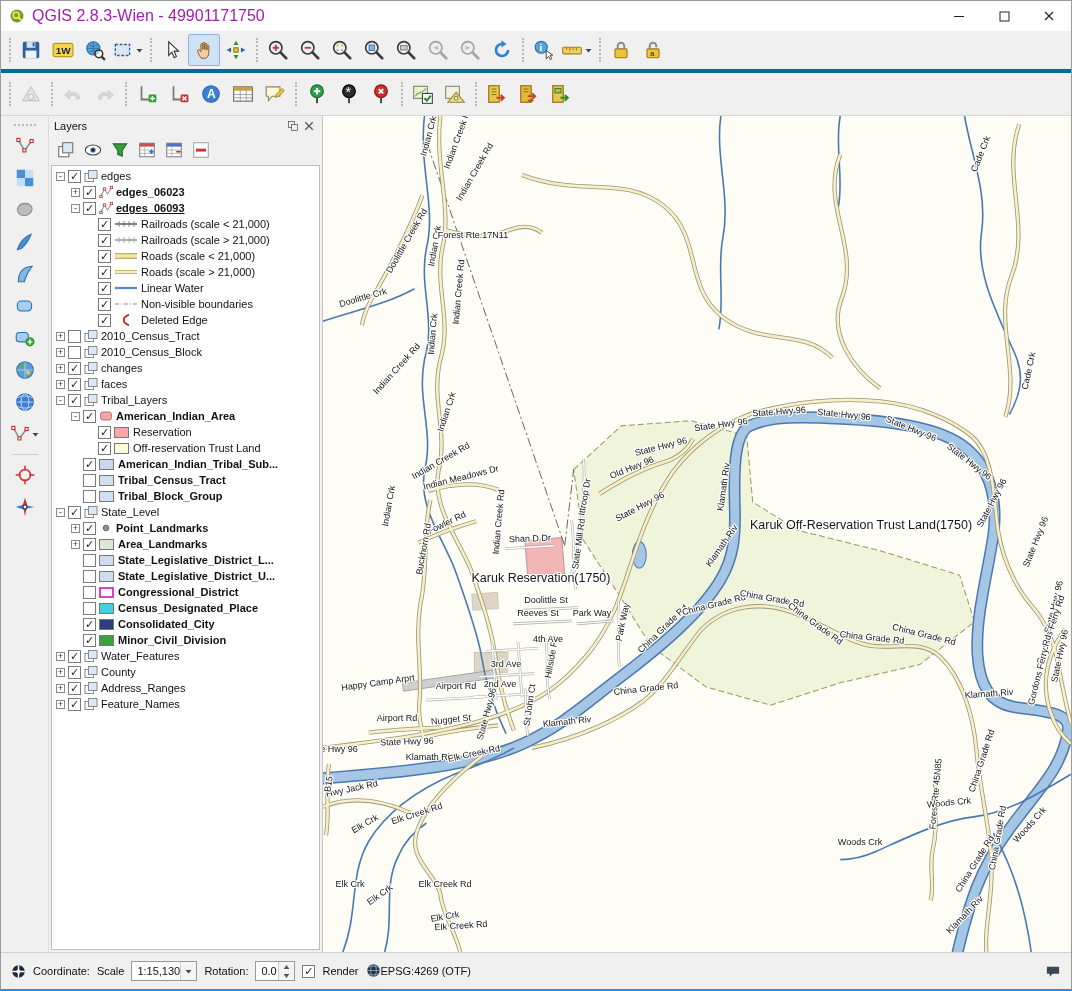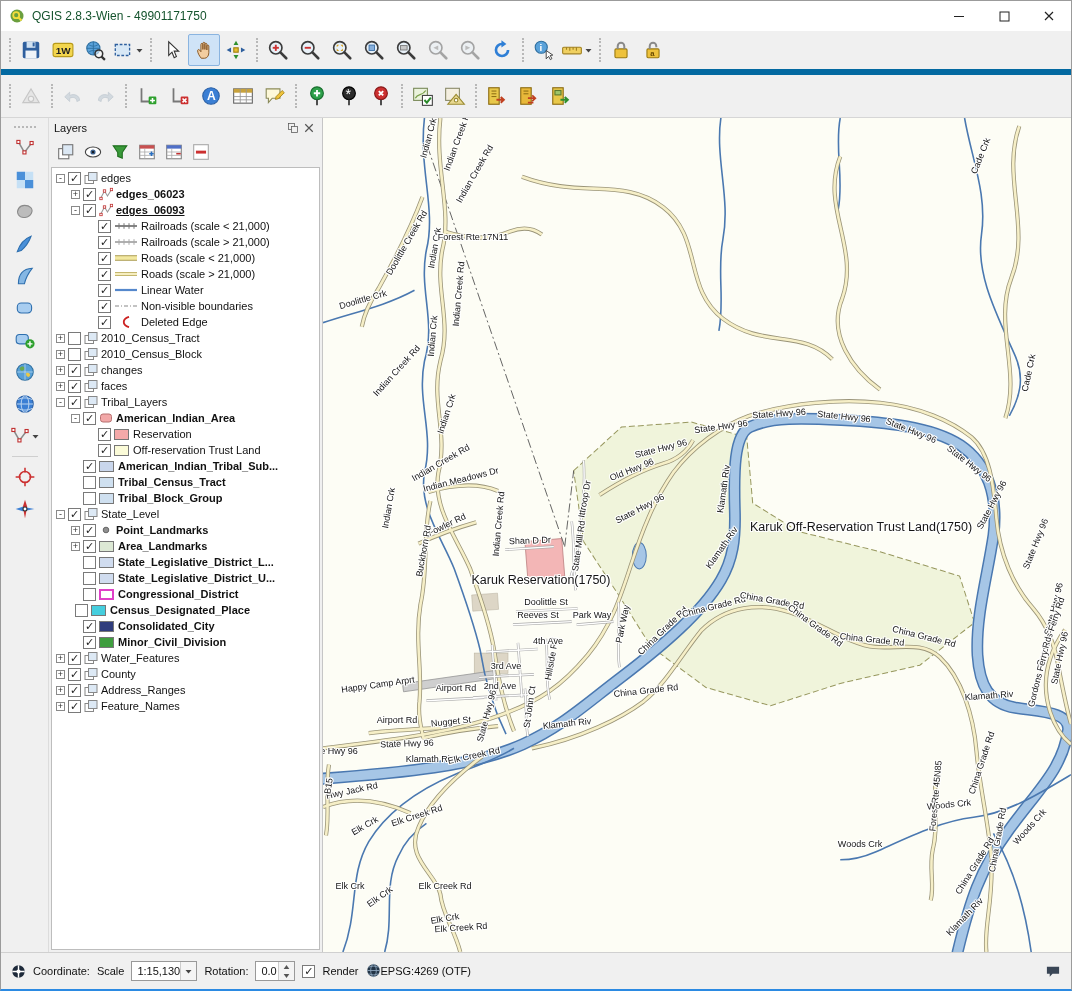--- a/index.html
+++ b/index.html
@@ -2,29 +2,29 @@
 <html style="--map-background: #fdfdf5; --water-line: #4a78b0; --river-fill: #a6c6e6; --road-casing: #9a9478; --road-fill: #f6efc7; --street-casing: #aaaaaa; --street-fill: #ffffff; --trust-land-fill: #eff3d9; --reservation-fill: #f3b6b6;"><head>
 <meta charset="utf-8">
 <style>
   html,body{margin:0;padding:0;background:#444;}
   #app{position:relative;width:1072px;height:991px;background:#f0f0f0;
        font-family:"Liberation Sans",sans-serif;font-size:12px;color:#111;
        display:flex;flex-direction:column;box-sizing:border-box;
        border:1px solid #9b9b9b;border-bottom:2px solid #2b8ae2;overflow:hidden;}
   
   .titlebar{height:30px;background:#fff;display:flex;align-items:center;padding-left:8px;gap:7px;flex:0 0 auto;}
-  .title-text{font-size:12px;color:#14532d;}
+  .title-text{font-size:16px;color:#a21caf;}
   .win-controls{margin-left:auto;display:flex;height:30px;}
   .win-btn{width:45px;height:30px;display:flex;align-items:center;justify-content:center;}
   
   .menubar{height:26px;display:flex;align-items:center;background:#f0f0f0;padding-left:4px;border-bottom:1px solid #e2e2e2;flex:0 0 auto;}
   .menu-item{padding:4px 9px;border-radius:2px;cursor:default;}
   
   .toolbar{display:flex;align-items:center;background:#f0f0f0;padding:0 4px;flex:0 0 auto;}
-  #toolbar1{height:38px;border-bottom:6px solid #0369a1;}
+  #toolbar1{height:38px;border-bottom:4px solid #0369a1;}
   #toolbar2{height:42px;border-bottom:1px solid #d6d6d6;}
   .tb-btn{min-width:30px;height:30px;display:flex;align-items:center;justify-content:center;border:1px solid transparent;border-radius:2px;}
   .tb-btn.active{background:#cfe3f7;border-color:#8ab4e0;}
   .tb-btn.disabled{opacity:.42;}
   .tb-dd{width:11px;display:flex;align-items:center;justify-content:center;}
   .tb-handle{width:0;height:24px;border-left:2px dotted #b8b8b8;margin:0 4px;}
   
   .main{flex:1;display:flex;min-height:0;}
   .side-tools{width:47px;background:#f0f0f0;border-right:1px solid #dcdcdc;display:flex;flex-direction:column;align-items:center;padding-top:4px;flex:0 0 auto;}
   .st-btn{width:30px;height:30px;display:flex;align-items:center;justify-content:center;border-radius:2px;margin:1px 0;}
@@ -864,21 +864,21 @@
             <span class="cbx"></span>
             <span class="swatch" style="background: rgb(208, 220, 239);"></span>
             <span class="llabel bold">State_Legislative_District_U...</span>
           </div>
           <div class="tree-row" style="padding-left: 19px;">
             <span class="exp-spacer"></span>
             <span class="cbx"></span>
             <span class="swatch" style="background: rgb(255, 255, 255); border: 2px solid rgb(224, 64, 200);"></span>
             <span class="llabel bold">Congressional_District</span>
           </div>
-          <div class="tree-row" style="padding-left: 11px;">
+          <div class="tree-row" style="padding-left: 19px;">
             <span class="exp-spacer"></span>
             <span class="cbx"></span>
             <span class="swatch" style="background: rgb(69, 206, 222);"></span>
             <span class="llabel bold">Census_Designated_Place</span>
           </div>
           <div class="tree-row" style="padding-left: 19px;">
             <span class="exp-spacer"></span>
             <span class="cbx checked">✓</span>
             <span class="swatch" style="background: rgb(48, 61, 125);"></span>
             <span class="llabel bold">Consolidated_City</span>

